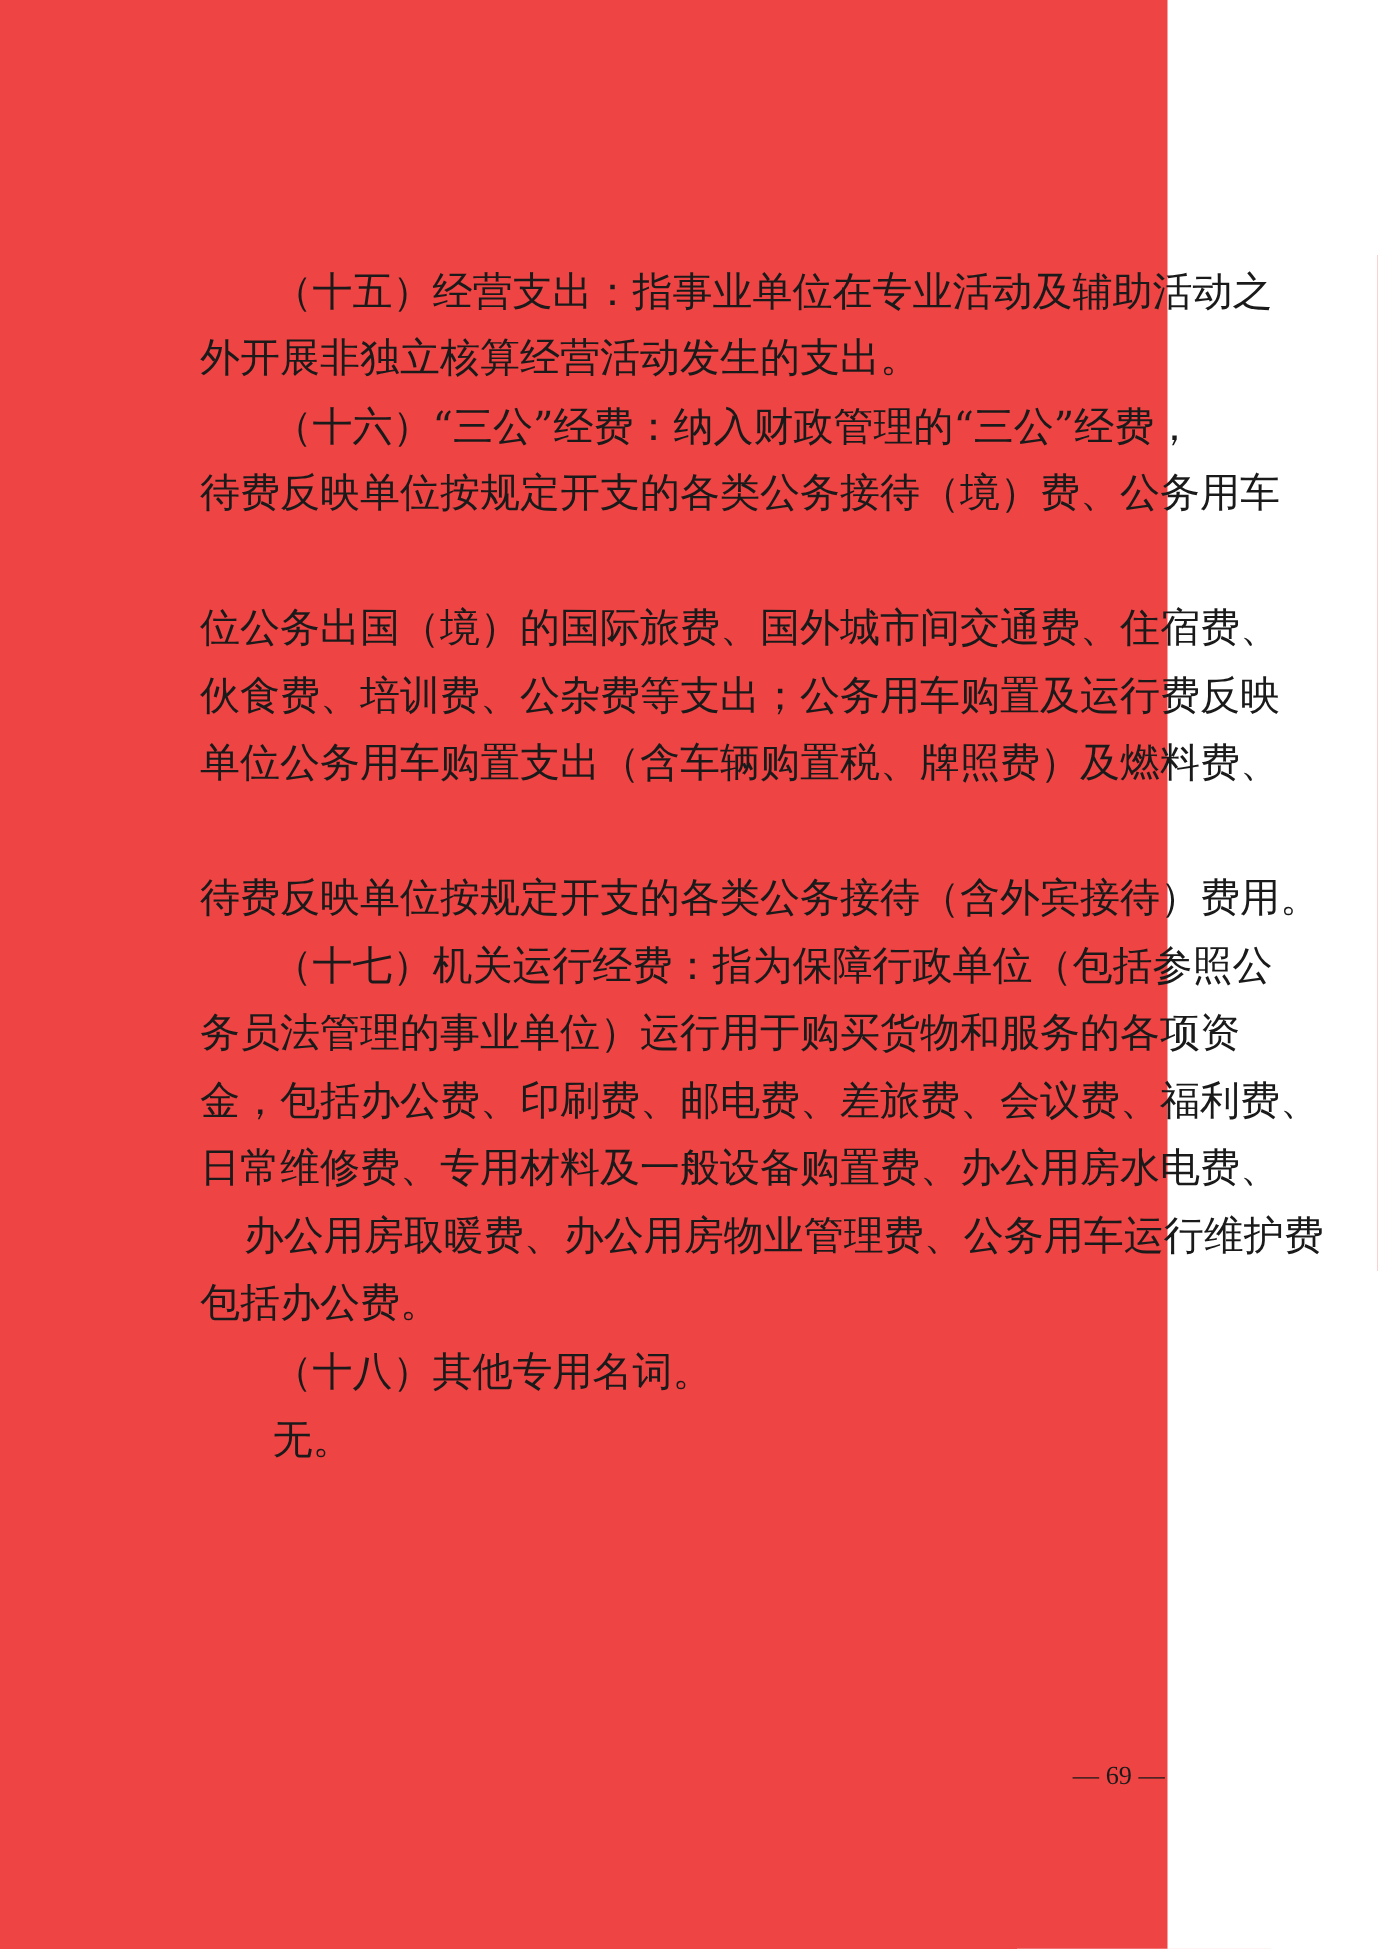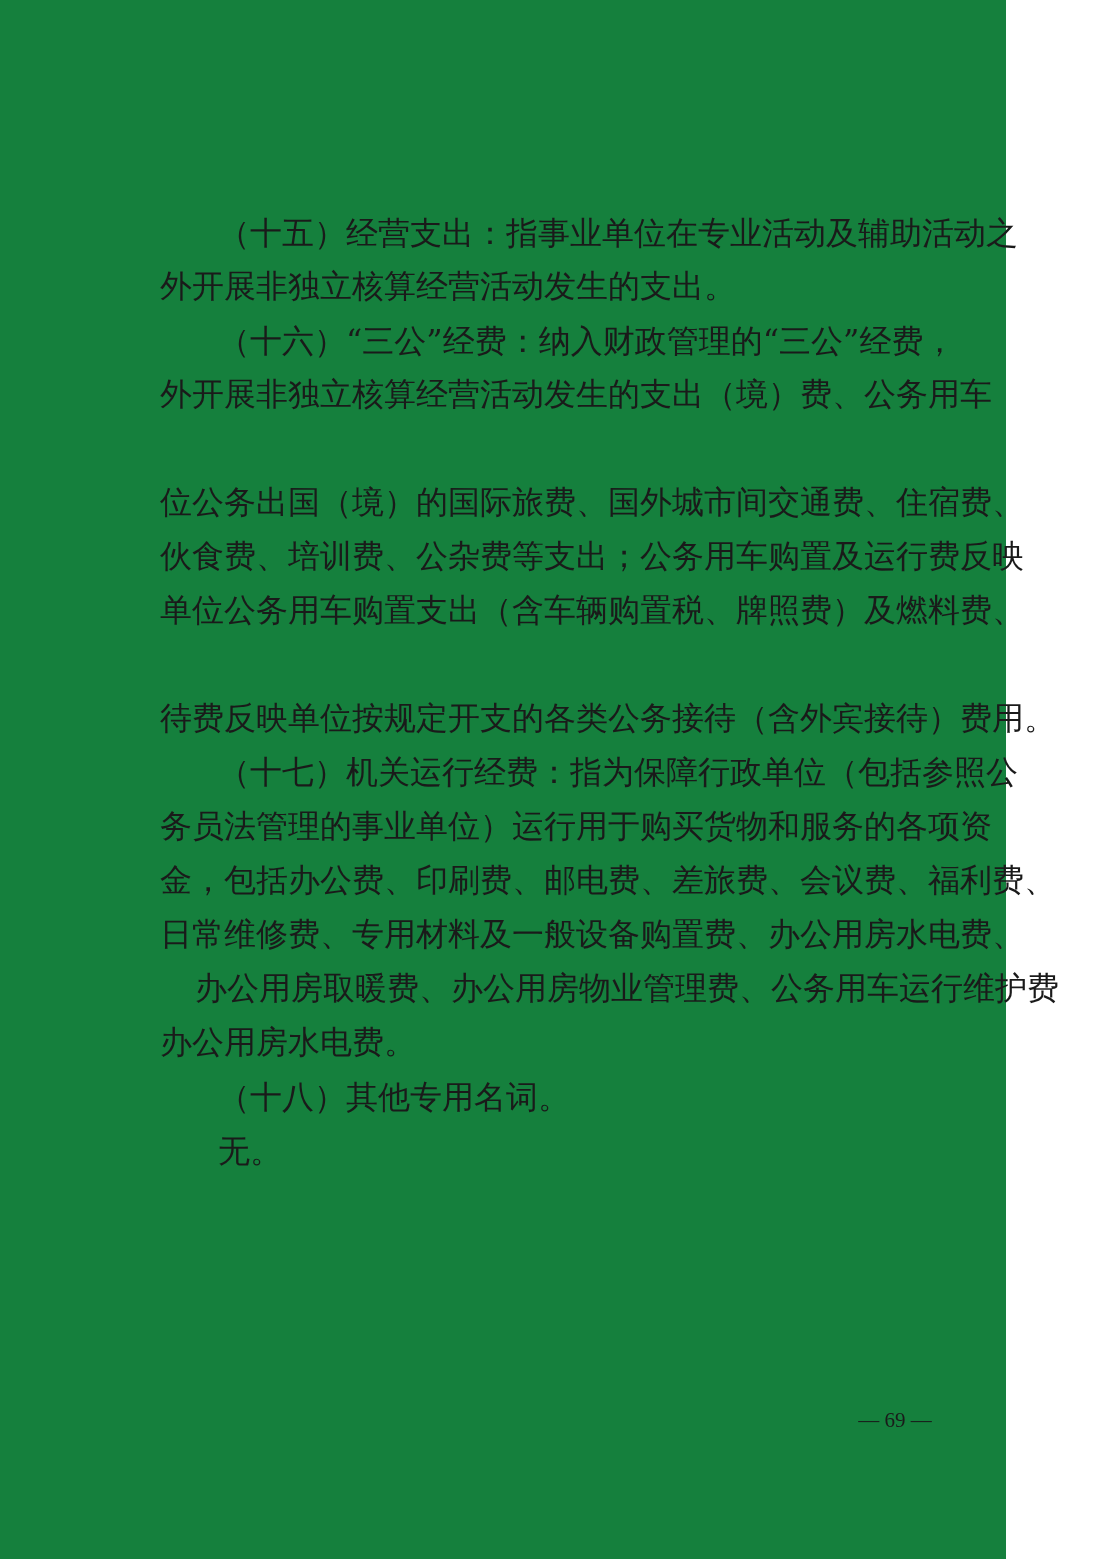--- a/index.html
+++ b/index.html
@@ -1,17 +1,17 @@
 <!DOCTYPE html>
 <html><head>
 <meta charset="utf-8">
 <style>
   html, body { margin:0; padding:0; background:#ffffff; }
   body { width:1102px; height:1559px; position:relative; overflow:hidden; }
-  .page { position:absolute; left:0; top:0; width:1006px; height:1559px; background:#15803d; }
+  .page { position:absolute; left:0; top:0; width:934px; height:1559px; background:#ef4444; }
   .line {
     position:absolute; left:160px; width:784px;
     font-family: "DejaVu Serif", "Liberation Serif", serif;
     font-size:32px; line-height:40px; color:#1a1a1a;
     white-space:nowrap; text-align:justify; text-align-last:justify;
     letter-spacing:0px;
   }
   .line.indent { left:218px; width:726px; }
   .line.last { text-align-last:left; }
   .pagenum {
@@ -21,30 +21,30 @@
   }
 </style>
 </head>
 <body>
 
 <div class="page">
   <div class="line indent" style="top:213px;">（十五）经营支出：指事业单位在专业活动及辅助活动之</div>
   <div class="line last" style="top:266px;">外开展非独立核算经营活动发生的支出。</div>
 
   <div class="line indent" style="top:321px;">（十六）“三公”经费：纳入财政管理的“三公”经费，</div>
-  <div class="line" style="top:374px;">外开展非独立核算经营活动发生的支出（境）费、公务用车</div>
+  <div class="line" style="top:374px;">待费反映单位按规定开支的各类公务接待（境）费、公务用车</div>
   <div class="line" style="top:482px;">位公务出国（境）的国际旅费、国外城市间交通费、住宿费、</div>
   <div class="line" style="top:536px;">伙食费、培训费、公杂费等支出；公务用车购置及运行费反映</div>
   <div class="line" style="top:590px;">单位公务用车购置支出（含车辆购置税、牌照费）及燃料费、</div>
   <div class="line" style="top:698px;">待费反映单位按规定开支的各类公务接待（含外宾接待）费用。</div>
 
   <div class="line indent" style="top:752px;">（十七）机关运行经费：指为保障行政单位（包括参照公</div>
   <div class="line" style="top:806px;">务员法管理的事业单位）运行用于购买货物和服务的各项资</div>
   <div class="line" style="top:860px;">金，包括办公费、印刷费、邮电费、差旅费、会议费、福利费、</div>
   <div class="line" style="top:914px;">日常维修费、专用材料及一般设备购置费、办公用房水电费、</div>
   <div class="line" style="top:968px;margin-left:35px;">办公用房取暖费、办公用房物业管理费、公务用车运行维护费</div>
-  <div class="line last" style="top:1022px;">办公用房水电费。</div>
+  <div class="line last" style="top:1022px;">包括办公费。</div>
 
   <div class="line indent last" style="top:1077px;">（十八）其他专用名词。</div>
   <div class="line indent last" style="top:1131px;">无。</div>
 
   <div class="pagenum">— 69 —</div>
 </div>
 
 </body></html>

